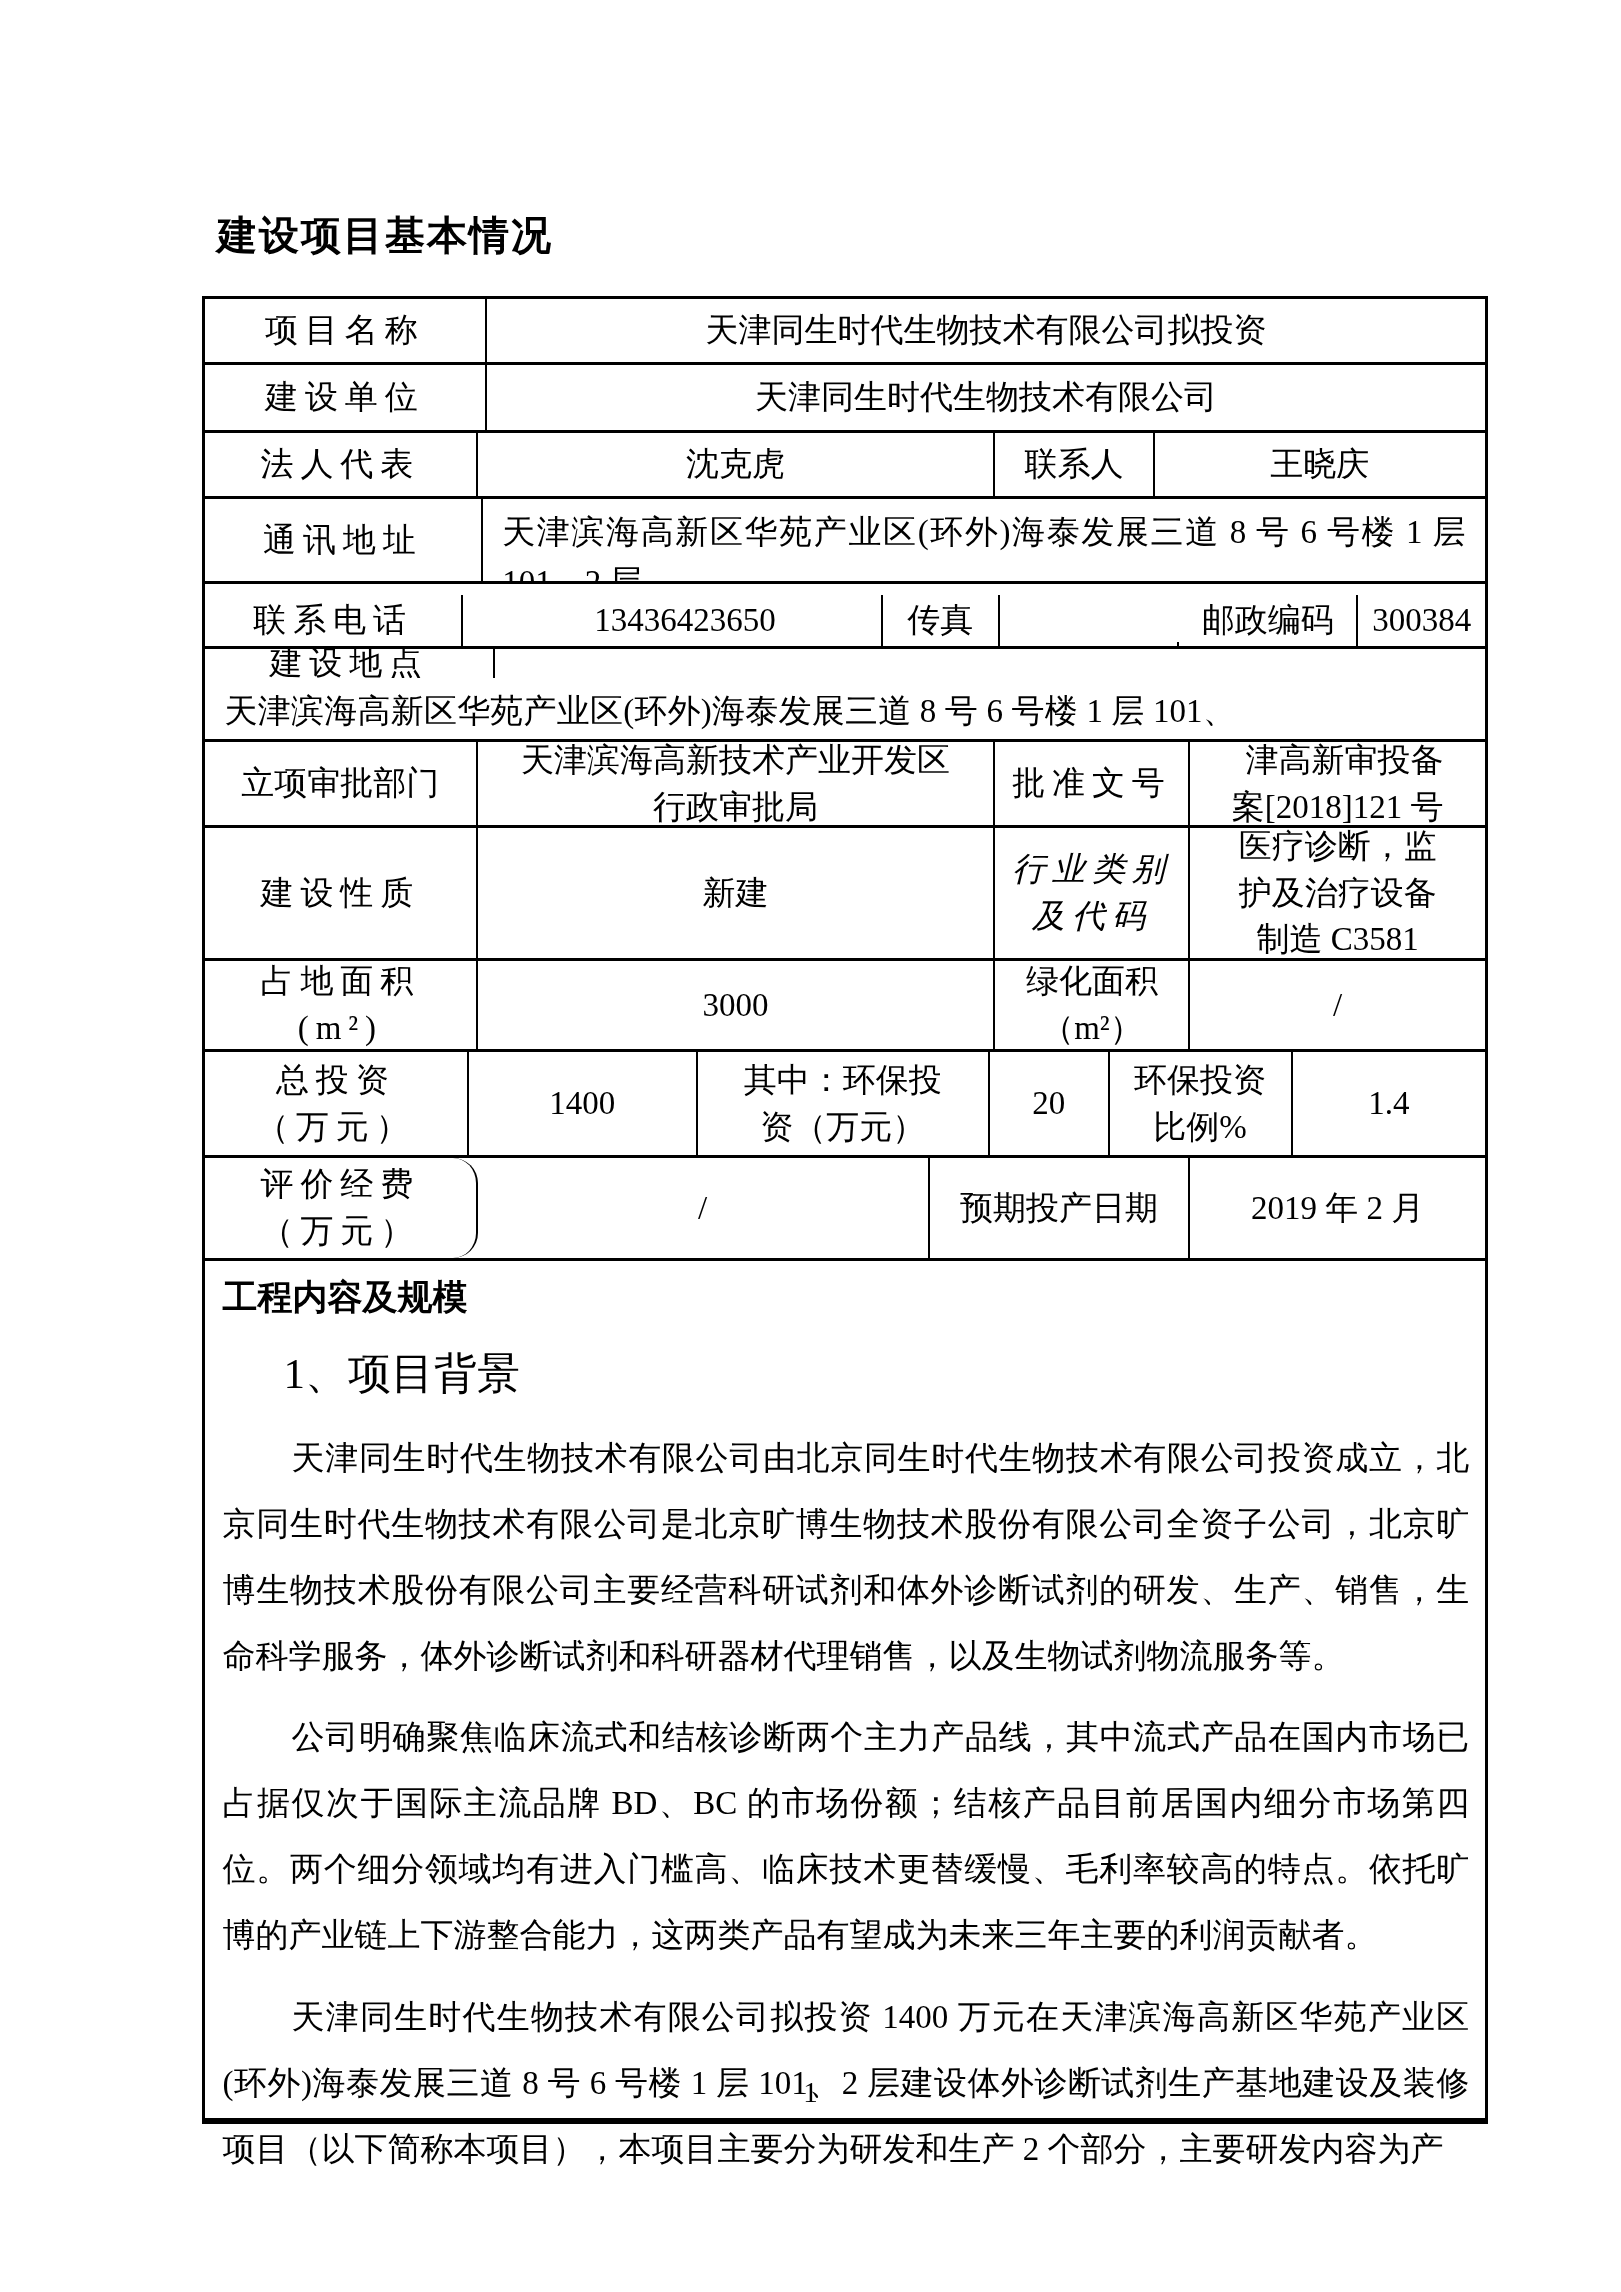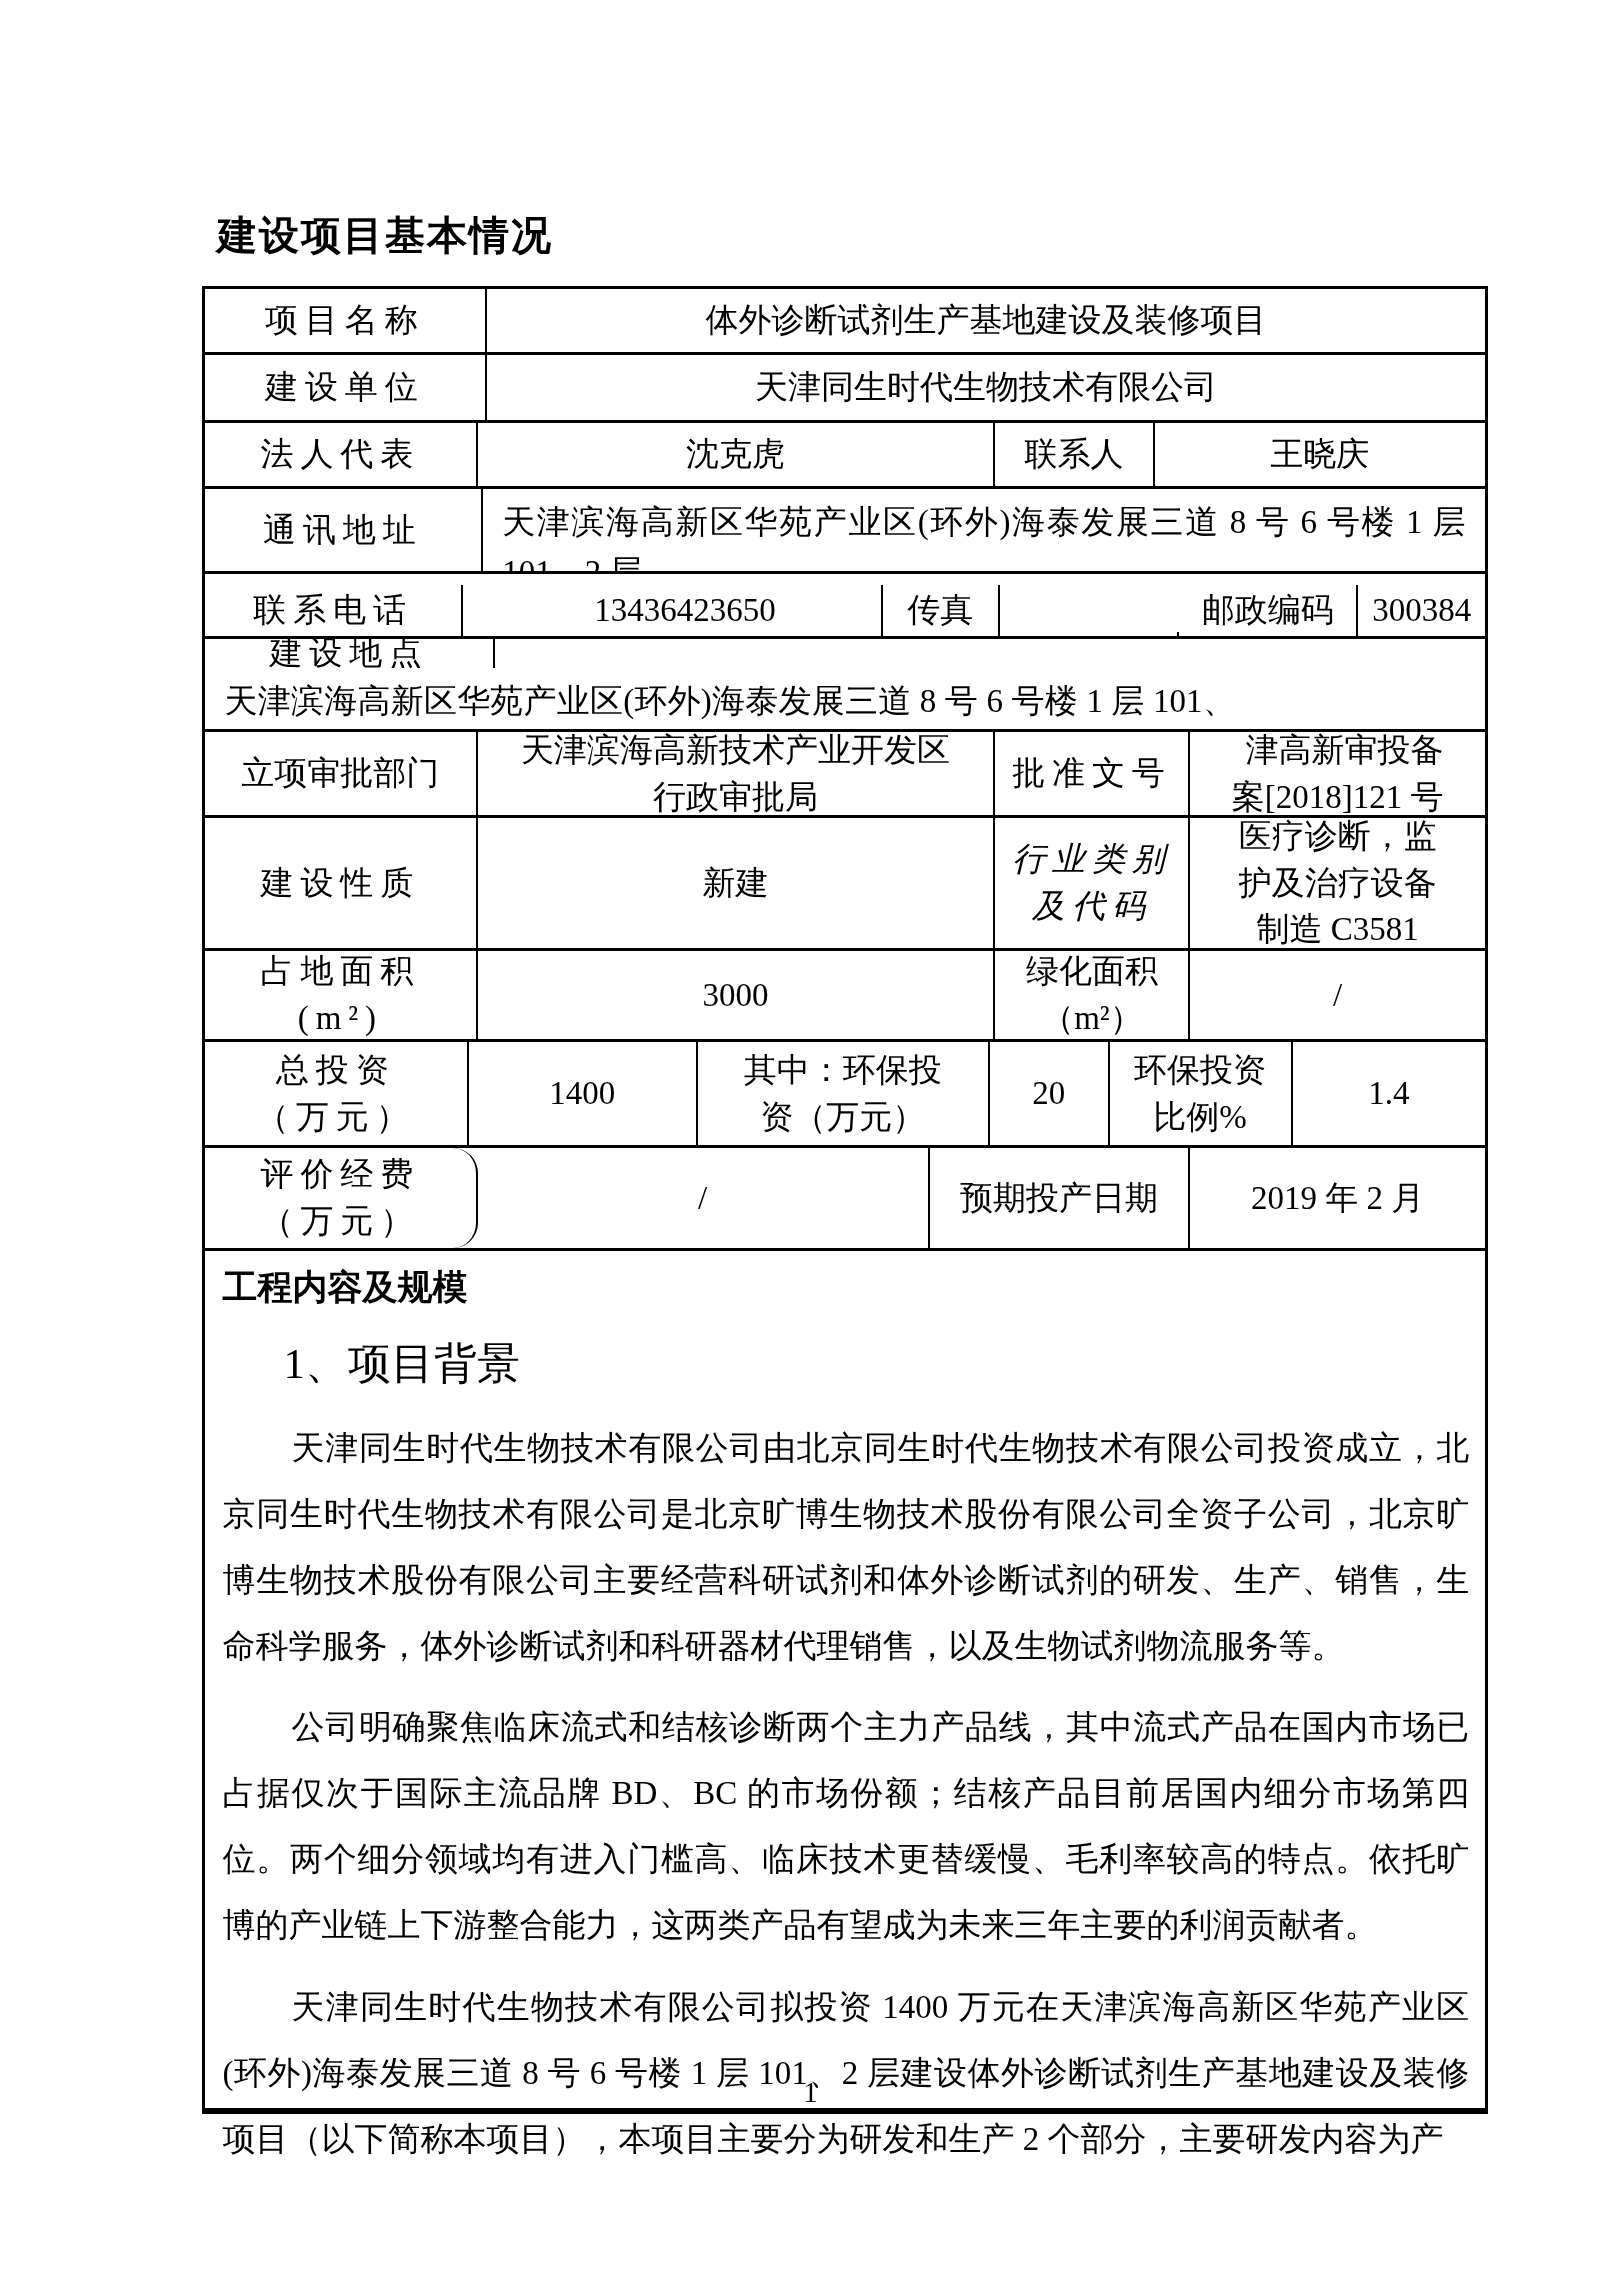--- a/index.html
+++ b/index.html
@@ -6,21 +6,21 @@
   body{
     width:1621px;height:2293px;position:relative;background:#ffffff;
     font-family:"Liberation Serif","DejaVu Serif",serif;color:#000;
     -webkit-font-smoothing:antialiased;
   }
   .doc-title{
     position:absolute;left:217px;top:214px;
     font-size:40px;font-weight:bold;letter-spacing:2px;line-height:1.1;
   }
   .form-table{
-    position:absolute;left:202px;top:286px;width:1280px;
+    position:absolute;left:202px;top:296px;width:1280px;
     border:3.9px solid #000;border-bottom-width:6.9px;background:#fff;
   }
   .row{display:flex;border-bottom:3.9px solid #000;}
   .cell{
     border-right:2px solid #000;
     display:flex;align-items:center;justify-content:center;
     text-align:center;font-size:33px;line-height:1.42;
     padding:2px 9.8px;white-space:pre-line;overflow:hidden;
   }
   .cell:last-child{border-right:none;}
@@ -48,21 +48,21 @@
 </style>
 </head>
 <body>
 
 <div class="doc-title">建设项目基本情况</div>
 
 <div class="form-table">
   <div id="rows-mount">
       <div class="row" style="height: 63px;">
         <div class="cell lbl sp" style="width: 21%;">项目名称</div>
-        <div class="cell" style="width: 79%;">体外诊断试剂生产基地建设及装修项目</div>
+        <div class="cell" style="width: 79%;">天津同生时代生物技术有限公司拟投资</div>
       </div>
       <div class="row" style="height: 65px;">
         <div class="cell lbl sp" style="width: 21%;">建设单位</div>
         <div class="cell" style="width: 79%;">天津同生时代生物技术有限公司</div>
       </div>
       <div class="row" style="height: 63px; justify-content: space-between;">
         <div class="cell lbl sp" style="width: 21%;">法人代表</div>
         <div class="cell" style="width: 41.5%;">沈克虎</div>
         <div class="cell lbl" style="width: 11.5%;">联系人</div>
         <div class="cell" style="width: 26%;">王晓庆</div>

